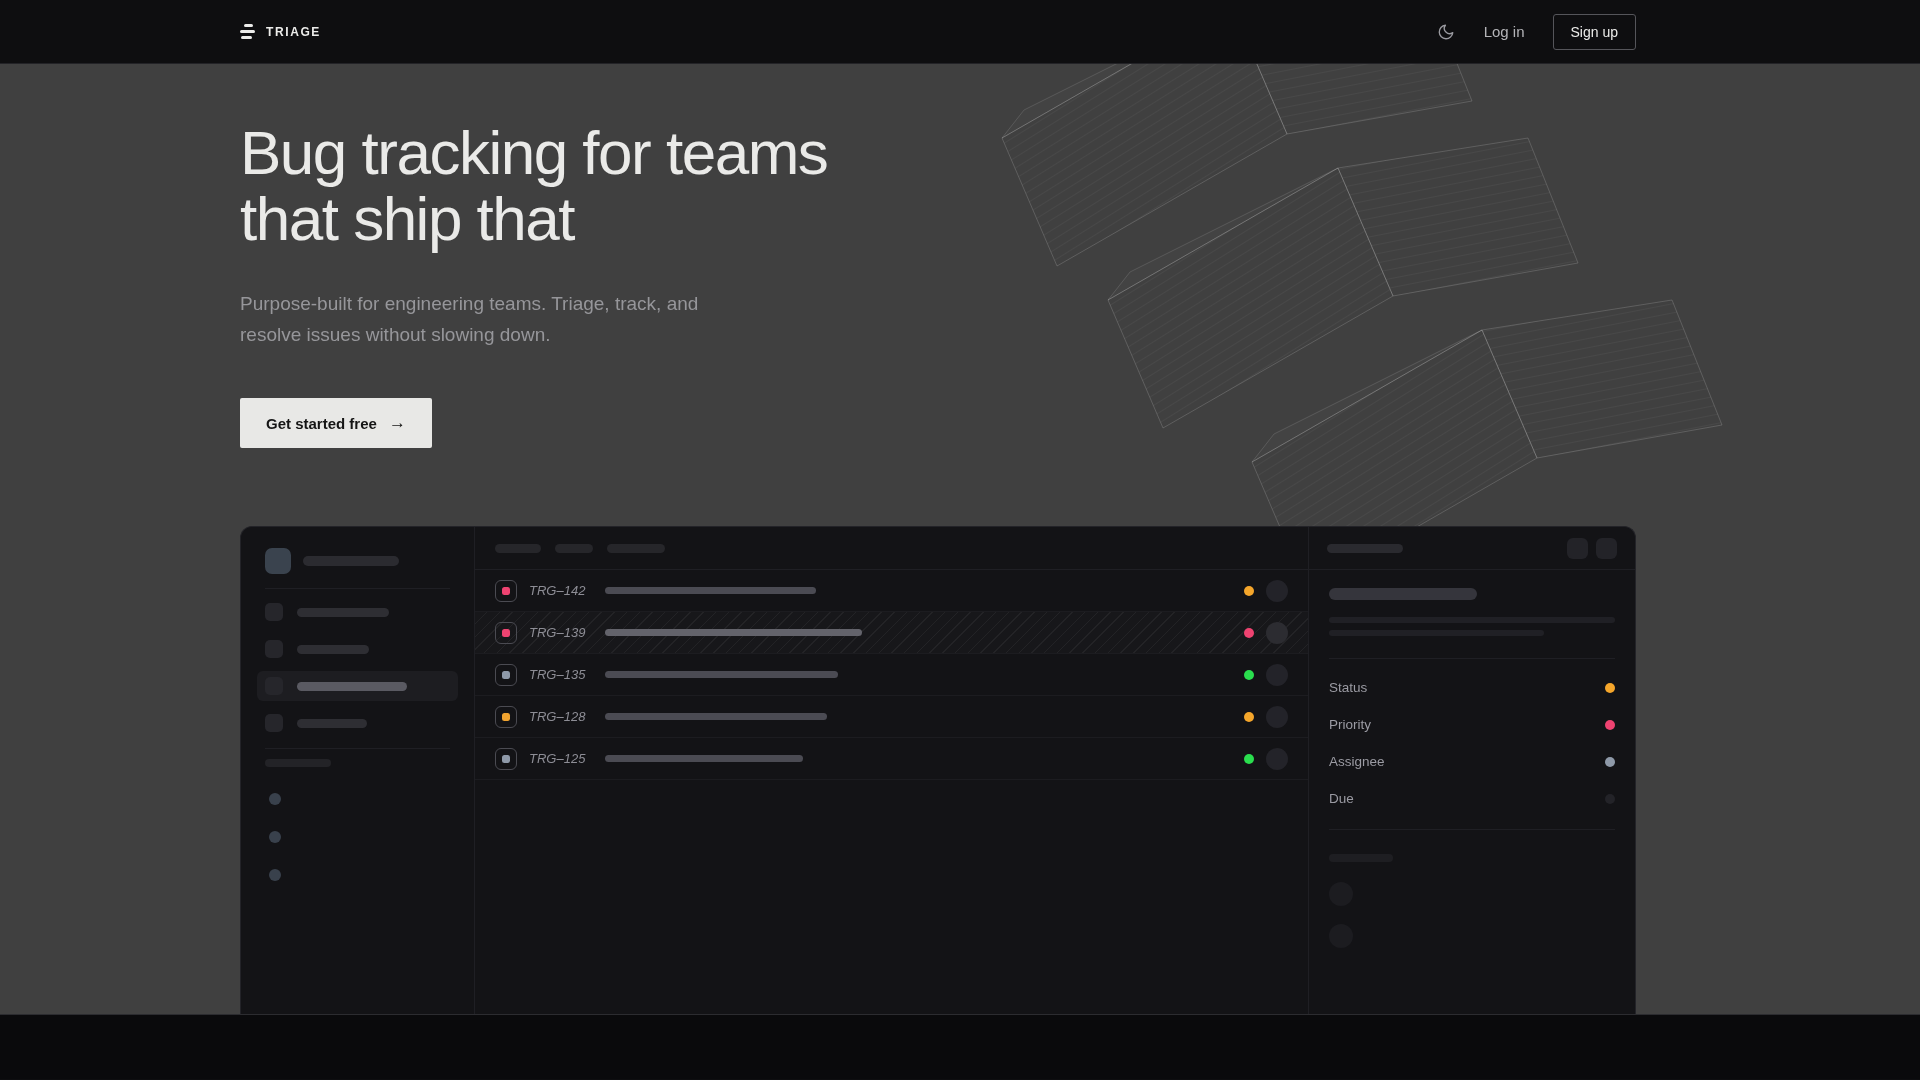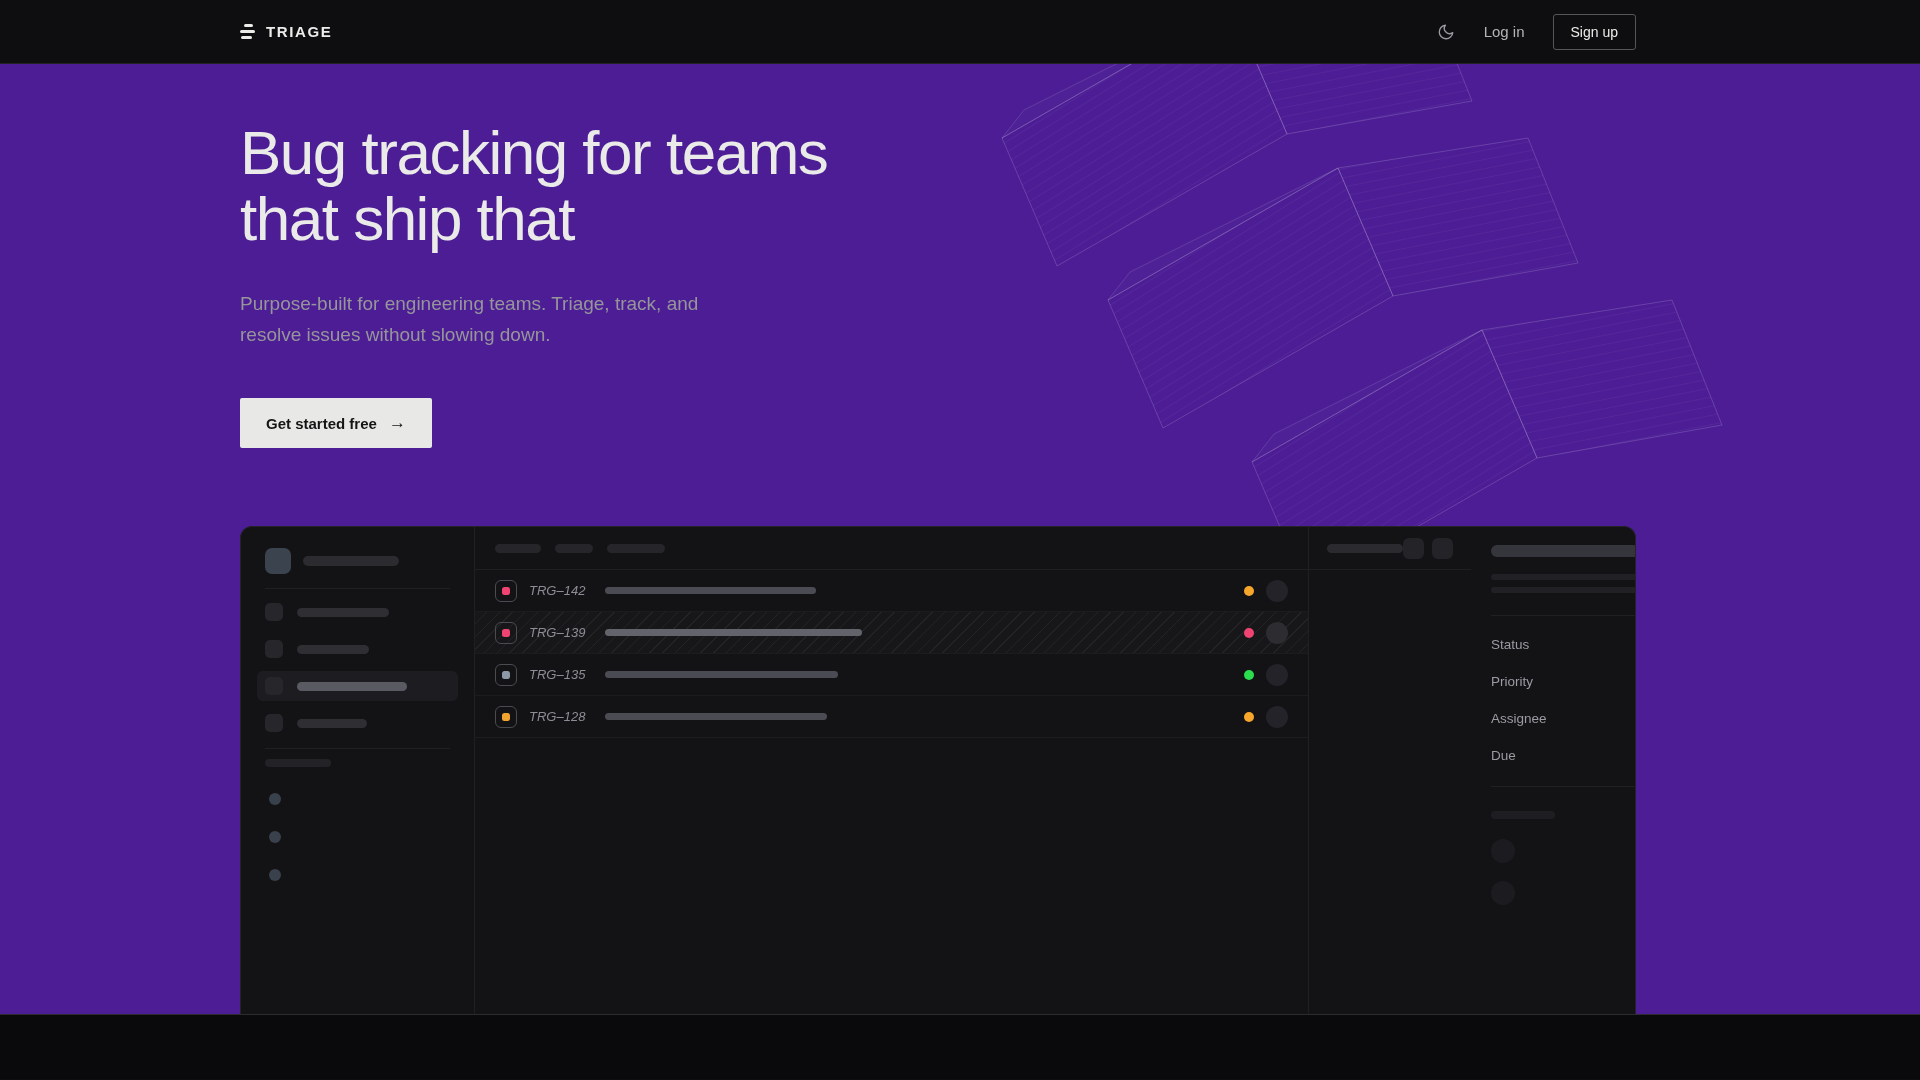--- a/index.html
+++ b/index.html
@@ -16,32 +16,32 @@
     height:64px; background:#0e0e10; position:relative; z-index:5;
     border-bottom:1px solid #232327;
   }
   .topbar-inner { height:100%; display:flex; align-items:center; justify-content:space-between; }
   .brand { display:flex; align-items:center; gap:10px; cursor:pointer; }
   .brand-glyph { display:flex; flex-direction:column; gap:3px; width:16px; }
   .brand-glyph i { display:block; height:3px; border-radius:1.5px; background:#ececea; }
   .brand-glyph i:nth-child(1){ width:9px; margin-left:4px; }
   .brand-glyph i:nth-child(2){ width:15px; }
   .brand-glyph i:nth-child(3){ width:11px; margin-left:1px; }
-  .brand-name { font-size:15px; font-weight:700; letter-spacing:1.6px; color:#ececea; }
+  .brand-name { font-size:12px; font-weight:700; letter-spacing:1.6px; color:#ececea; }
   .topbar-right { display:flex; align-items:center; gap:28px; }
   .theme-btn { width:20px; height:20px; display:flex; align-items:center; justify-content:center; cursor:pointer; }
   .login { font-size:15px; color:#b4b4b8; cursor:pointer; }
   .signup {
     font-size:14px; color:#ececea; background:transparent;
     border:1px solid #55555a; border-radius:3px;
     padding:9px 17px; cursor:pointer; font-family:inherit;
   }
 
   
-  .hero { position:relative; height:951px; border-bottom:1px solid #2c2c30; overflow:hidden; background:#4c1d95; }
+  .hero { position:relative; height:951px; border-bottom:1px solid #2c2c30; overflow:hidden; background:#404040; }
   .wireframes { position:absolute; left:990px; top:0; z-index:0; pointer-events:none; }
   .hero-content { position:relative; z-index:2; }
   .headline { font-size:62px; line-height:66px; font-weight:500; letter-spacing:-1.5px; color:#eaeae8; padding-top:56px; }
   .subhead { margin-top:36px; font-size:19px; line-height:31px; color:#96969a; }
   .cta {
     margin-top:48px; display:inline-flex; align-items:center; gap:12px;
     background:#e8e8e6; color:#151515; border:none; border-radius:2px;
     padding:0 26px; height:50px; font-size:15px; font-weight:700;
     font-family:inherit; cursor:pointer;
   }
@@ -49,21 +49,21 @@
 
   
   .mockup {
     margin-top:78px; height:489px; width:1396px;
     background:#131316; border:1px solid #232328;
     border-radius:12px 12px 0 0; border-bottom:none;
     display:flex; overflow:hidden;
   }
   .m-sidebar { width:234px; border-right:1px solid #1f1f24; padding:0 16px; }
   .m-list { flex:1; border-right:1px solid #1f1f24; display:flex; flex-direction:column; }
-  .m-panel { width:326px; display:flex; flex-direction:row; }
+  .m-panel { width:326px; display:flex; flex-direction:column; }
 
   .ph { background:#2b2b30; border-radius:5px; }
   .m-divider { height:1px; background:#1f1f24; margin:0 8px; }
 
   
   .sb-header { display:flex; align-items:center; gap:12px; padding:21px 8px 14px; }
   .sb-avatar { width:26px; height:26px; border-radius:7px; background:#3a434e; }
   .sb-header .ph { width:96px; height:10px; }
   .sb-nav { padding-top:8px; display:flex; flex-direction:column; gap:7px; }
   .sb-item { display:flex; align-items:center; gap:14px; height:30px; padding:0 8px; border-radius:6px; }
@@ -262,20 +262,29 @@
   <div class="issue-row">
     <span class="issue-type">
                 <i class="issue-type-fill" style="background: rgb(240, 163, 47);"></i>
               </span>
     <span class="issue-id">TRG–128</span>
     <span class="issue-title-bar" style="width: 222px;"></span>
     <span class="issue-status-dot" style="background: rgb(245, 166, 43);"></span>
     <span class="issue-avatar"></span>
   </div>
 
+  <div class="issue-row">
+    <span class="issue-type">
+                <i class="issue-type-fill" style="background: rgb(142, 153, 168);"></i>
+              </span>
+    <span class="issue-id">TRG–125</span>
+    <span class="issue-title-bar" style="width: 198px;"></span>
+    <span class="issue-status-dot" style="background: rgb(42, 222, 78);"></span>
+    <span class="issue-avatar"></span>
+  </div>
 </div>
       </div>
 
       <div class="m-panel">
         <div class="panel-head">
           <span class="ph"></span>
           <span class="panel-actions">
             <span class="panel-action"></span>
             <span class="panel-action"></span>
           </span>

